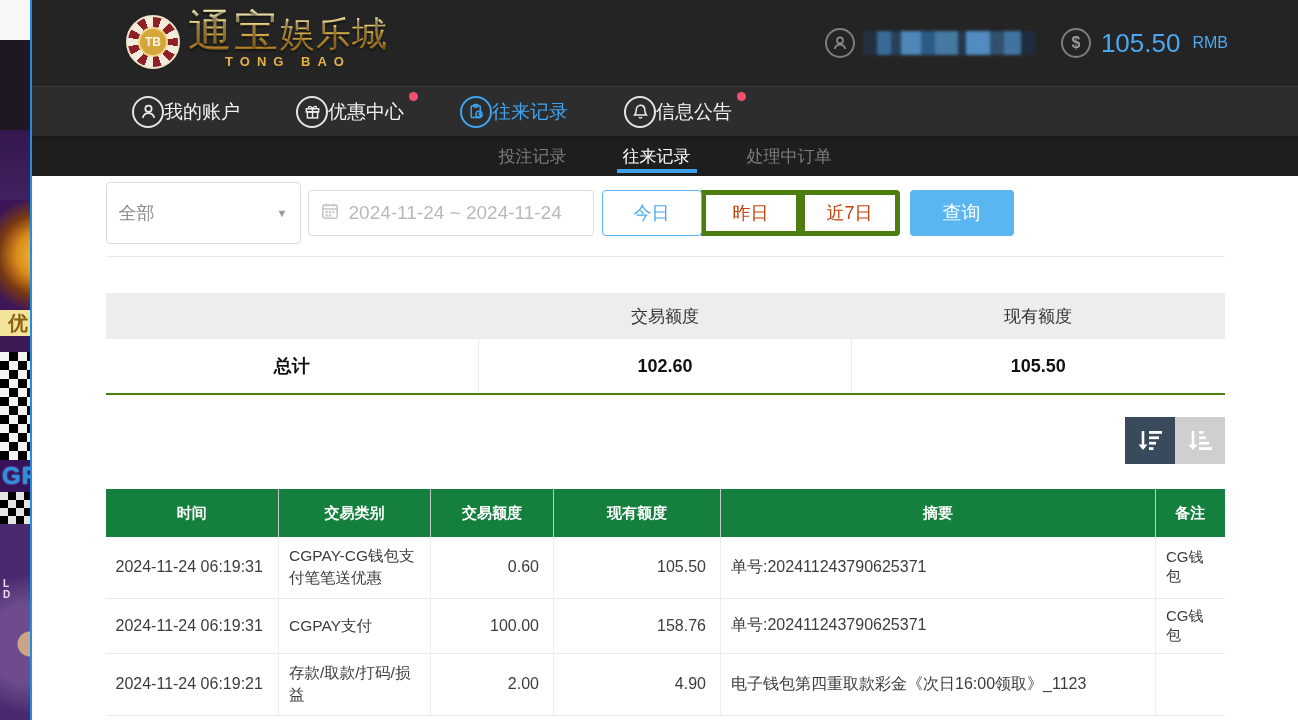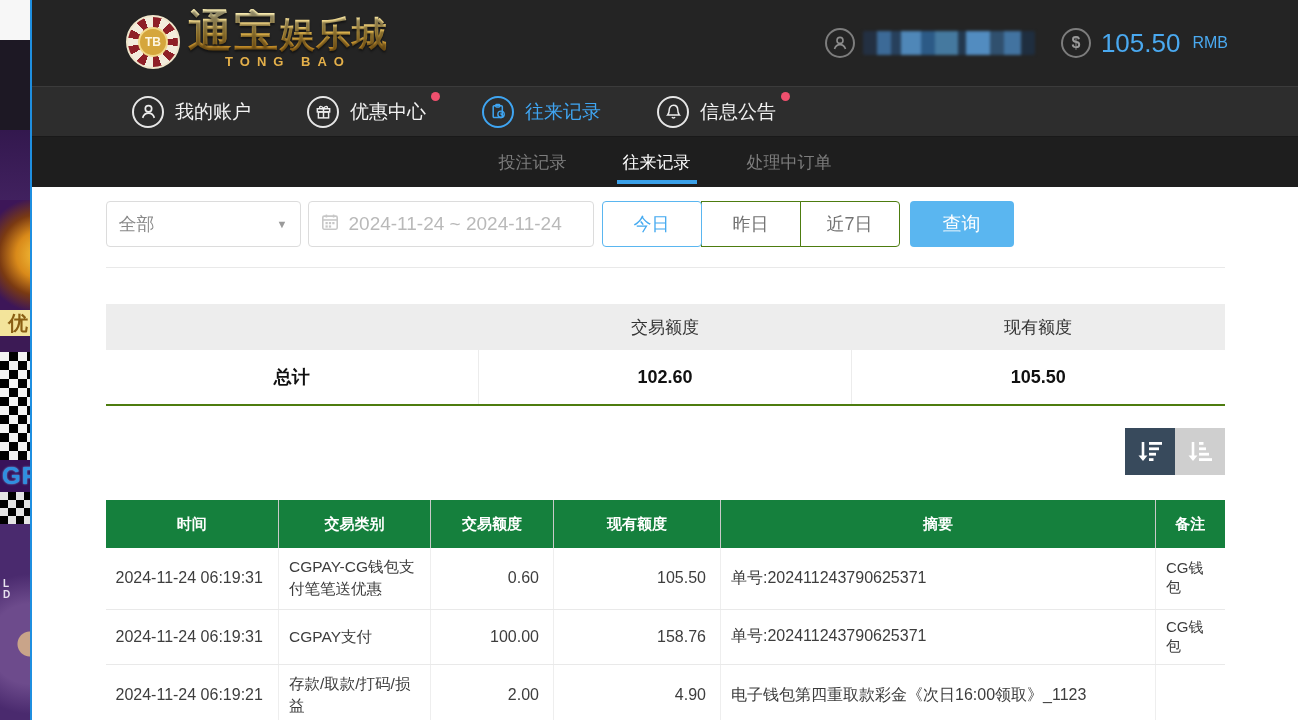--- a/index.html
+++ b/index.html
@@ -36,21 +36,21 @@
 
   
   .top-header { height:86px; background:#242424; flex:none; position:relative; }
   .logo { position:absolute; left:94px; top:9px; display:flex; align-items:flex-start; cursor:pointer; }
   .chip { width:54px; height:54px; border-radius:50%; margin-top:6px;
     background:repeating-conic-gradient(#8e1f27 0 20deg,#f3ecdc 20deg 40deg);
     border:2px solid #efe6cc; display:flex; align-items:center; justify-content:center; }
   .chip-inner { width:30px; height:30px; border-radius:50%; background:#d5a63c; border:2px solid #f2d98c;
     color:#fdf6e2; font-size:12px; font-weight:bold; display:flex; align-items:center; justify-content:center; }
   .logo-text { margin-left:8px; line-height:1; }
-  .logo-cn { font-weight:bold; white-space:nowrap;
+  .logo-cn { font-weight:normal; white-space:nowrap;
     background:linear-gradient(180deg,#fdf0b4 10%,#e8bb4e 55%,#b97f1d 95%);
     -webkit-background-clip:text; background-clip:text; color:transparent;
     text-shadow:0 2px 2px rgba(0,0,0,.45); }
   .logo-cn .big { font-size:44px; letter-spacing:2px; }
   .logo-cn .small { font-size:35px; letter-spacing:1px; }
   .logo-en { font-size:13px; font-weight:bold; letter-spacing:7px; color:#e4b04a; text-align:center; margin-top:2px; }
 
   .user-area { position:absolute; right:70px; top:0; height:86px; display:flex; align-items:center; gap:26px; }
   .user-block { display:flex; align-items:center; gap:8px; cursor:pointer; }
   .circle-icon { width:30px; height:30px; border-radius:50%; border:2px solid #7d7d7d;
@@ -60,47 +60,47 @@
       linear-gradient(90deg,#233042 0 8%,#3c6a97 8% 16%,#27405c 16% 22%,#4f87b8 22% 34%,#2c5a86 34% 42%,#45799f 42% 55%,#23384e 55% 60%,#528cc0 60% 74%,#30506e 74% 82%,#4273a0 82% 92%,#1f2e3f 92%);
     background-size:100% 100%; }
   .wallet-block { display:flex; align-items:center; gap:10px; cursor:pointer; }
   .dollar-glyph { color:#9a9a9a; font-size:16px; font-weight:bold; }
   .balance-num { color:#4aa9f0; font-size:26px; }
   .balance-cur { color:#4aa9f0; font-size:16px; margin-left:2px; }
 
   
   .nav-bar { height:51px; background:#2d2d2d; border-top:1px solid #3b3b3b; border-bottom:1px solid #191919;
     flex:none; display:flex; align-items:center; padding-left:100px; gap:56px; }
-  .nav-item { display:flex; align-items:center; gap:11px; color:#f2f2f2; font-size:19px; cursor:pointer; position:relative; }
+  .nav-item { display:flex; align-items:center; color:#f2f2f2; font-size:19px; cursor:pointer; position:relative; }
   .nav-item.active { color:#3fa5f2; }
   .nav-icon { width:32px; height:32px; border-radius:50%; border:2px solid #e6e6e6;
     display:flex; align-items:center; justify-content:center; flex:none; }
   .nav-item.active .nav-icon { border-color:#3fa5f2; }
   .nav-badge { position:absolute; top:-4px; right:-14px; width:9px; height:9px; border-radius:50%; background:#f0506e; }
 
   
-  .subtab-bar { height:50px; background:#1e1e1e; flex:none; display:flex; align-items:stretch; justify-content:center; gap:44px; }
+  .subtab-bar { height:39px; background:#1e1e1e; flex:none; display:flex; align-items:stretch; justify-content:center; gap:44px; }
   .subtab { color:#7d7d7d; font-size:17px; display:flex; align-items:center; cursor:pointer; position:relative; padding:0 6px; }
   .subtab.active { color:#fff; }
   .subtab.active::after { content:""; position:absolute; left:0; right:0; bottom:3px; height:4px; background:#3aa0e8; }
 
   
   .main { flex:1; background:#fff; position:relative; }
   .content { width:1119px; margin:0 auto; position:relative; }
 
   .filter-row { display:flex; margin-top:14px; height:46px; gap:0; align-items:center; }
-  .select-box { width:195px; height:46px; border:1px solid #dcdcdc; border-radius:4px; display:flex; align-items:center;
+  .select-box { width:195px; height:62px; border:1px solid #dcdcdc; border-radius:4px; display:flex; align-items:center;
     padding:0 12px; color:#8a8a8a; font-size:18px; cursor:pointer; justify-content:space-between; }
   .caret { color:#9a9a9a; font-size:11px; }
   .date-box { width:286px; height:46px; border:1px solid #dcdcdc; border-radius:4px; margin-left:7px;
     display:flex; align-items:center; padding:0 12px; gap:10px; color:#b9b9b9; font-size:19px; cursor:pointer; }
   .cal-icon { color:#c7c7c7; }
   .quick-group { display:flex; margin-left:8px; }
-  .quick-btn { width:100px; height:46px; background:#fff; border:1px solid #4d7c0f; margin-left:-1px;
-    color:#737373; font-size:18px; display:flex; align-items:center; justify-content:center; cursor:pointer; }
+  .quick-btn { width:100px; height:46px; background:#fff; border:5px solid #4d7c0f; margin-left:-1px;
+    color:#c2410c; font-size:18px; display:flex; align-items:center; justify-content:center; cursor:pointer; }
   .quick-btn:first-child { border-radius:4px 0 0 4px; margin-left:0; }
   .quick-btn:last-child { border-radius:0 4px 4px 0; }
   .quick-btn.active { border:1px solid #5ab6f0; color:#45aaf0; z-index:2; border-radius:4px; }
   .search-btn { width:104px; height:46px; margin-left:10px; background:#5ab6f0; border:none; border-radius:4px;
     color:#fff; font-size:19px; cursor:pointer; }
 
   .divider { height:1px; background:#e9e9e9; margin-top:20px; }
 
   
   .summary-table { margin-top:36px; width:100%; border-collapse:collapse; table-layout:fixed; }

